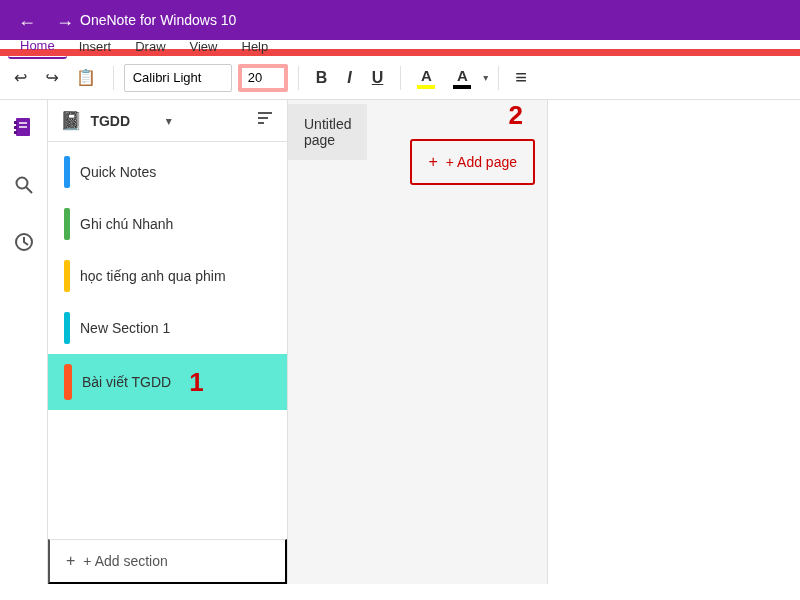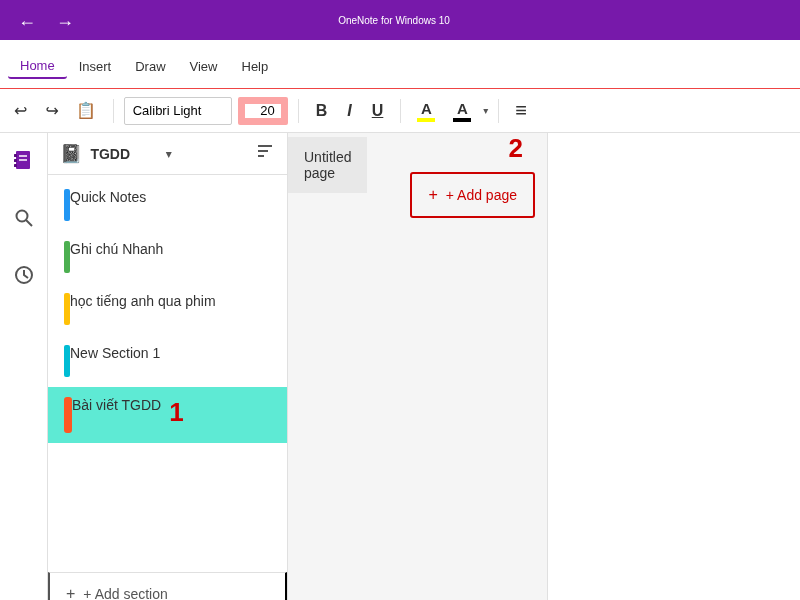--- a/index.html
+++ b/index.html
@@ -15,31 +15,31 @@
       padding: 0 12px;
       color: white;
     }
     #title-bar .nav-buttons {
       display: flex; gap: 8px; align-items: center;
     }
     #title-bar .nav-btn {
       background: none; border: none; color: white; font-size: 18px; cursor: pointer; padding: 2px 6px;
     }
     #title-bar .title-text {
-      font-size: 10px; font-weight: 400; flex: 1; text-align: center;
+      font-size: 14px; font-weight: 400; flex: 1; 
     }
 
     
     #menu-bar {
       display: flex;
       align-items: center;
       padding: 4px 0 0 8px;
       background: #fff;
-      border-bottom: 1px solid #ef4444;
-      height: 49px;
+      border-bottom: 7px solid #ef4444;
+      height: 16px;
     }
     .menu-item {
       padding: 4px 12px; font-size: 13px; cursor: pointer; color: #333; border-radius: 3px;
     }
     .menu-item.active {
       color: #7719AA; border-bottom: 2px solid #7719AA;
     }
 
     
     #toolbar {
@@ -52,21 +52,21 @@
       gap: 6px;
     }
     .toolbar-btn {
       background: none; border: none; cursor: pointer; padding: 4px 6px; border-radius: 3px; font-size: 16px; color: #333;
     }
     .toolbar-separator { width: 1px; height: 24px; background: #e0e0e0; margin: 0 4px; }
     #font-name-box {
       border: 1px solid #ccc; padding: 2px 8px; font-size: 13px; width: 108px; height: 28px; border-radius: 2px;
     }
     #font-size-box {
-      border: 7px solid #fca5a5; padding: 2px 6px; font-size: 13px; width: 50px; height: 28px; border-radius: 2px; text-align: right;
+      border: 4px solid #fca5a5; padding: 2px 6px; font-size: 13px; width: 50px; height: 28px; border-radius: 2px; text-align: left;
     }
     .format-btn {
       background: none; border: none; cursor: pointer; padding: 4px 7px; border-radius: 3px; font-size: 16px; color: #333; font-weight: bold;
     }
     .underline-btn { text-decoration: underline; }
     .highlight-btn {
       position: relative; display: inline-flex; flex-direction: column; align-items: center; cursor: pointer; background: none; border: none; padding: 2px 6px;
     }
     .highlight-letter { font-size: 15px; font-weight: bold; color: #333; }
     .highlight-bar { width: 18px; height: 4px; background: #FFFF00; margin-top: 1px; }
@@ -114,21 +114,21 @@
     .notebook-name { font-size: 14px; font-weight: 600; color: #333; flex: 1; }
     .notebook-chevron { font-size: 12px; color: #555; cursor: pointer; }
     .sort-icon { font-size: 18px; color: #555; cursor: pointer; margin-left: auto; }
 
     #sections-list {
       flex: 1;
       overflow-y: auto;
       padding: 4px 0;
     }
     .section-item {
-      display: flex; align-items: flex-start; padding: 10px 16px; cursor: pointer; gap: 0;
+      display: flex; align-items: center; padding: 10px 16px; cursor: pointer; gap: 10px;
     }
     .section-item.active { background: #5eead4; }
     .section-color {
       width: 6px; height: 32px; border-radius: 2px; flex-shrink: 0;
     }
     .section-label { font-size: 14px; color: #333; }
 
     
     #pages-panel {
       width: 260px;

